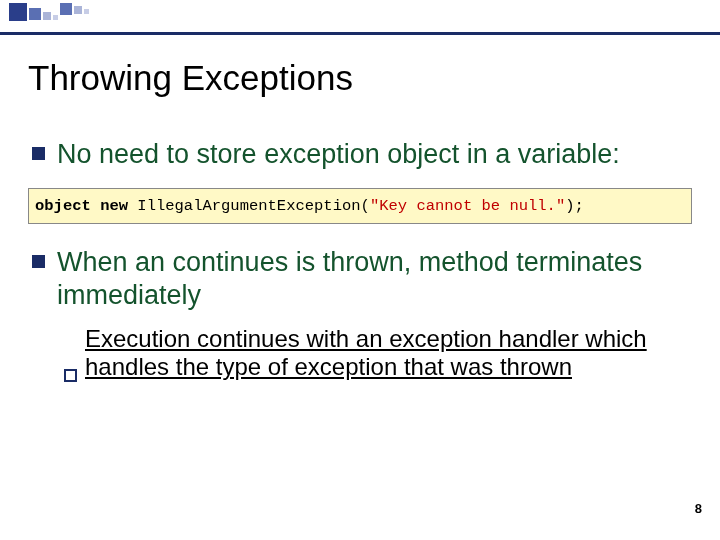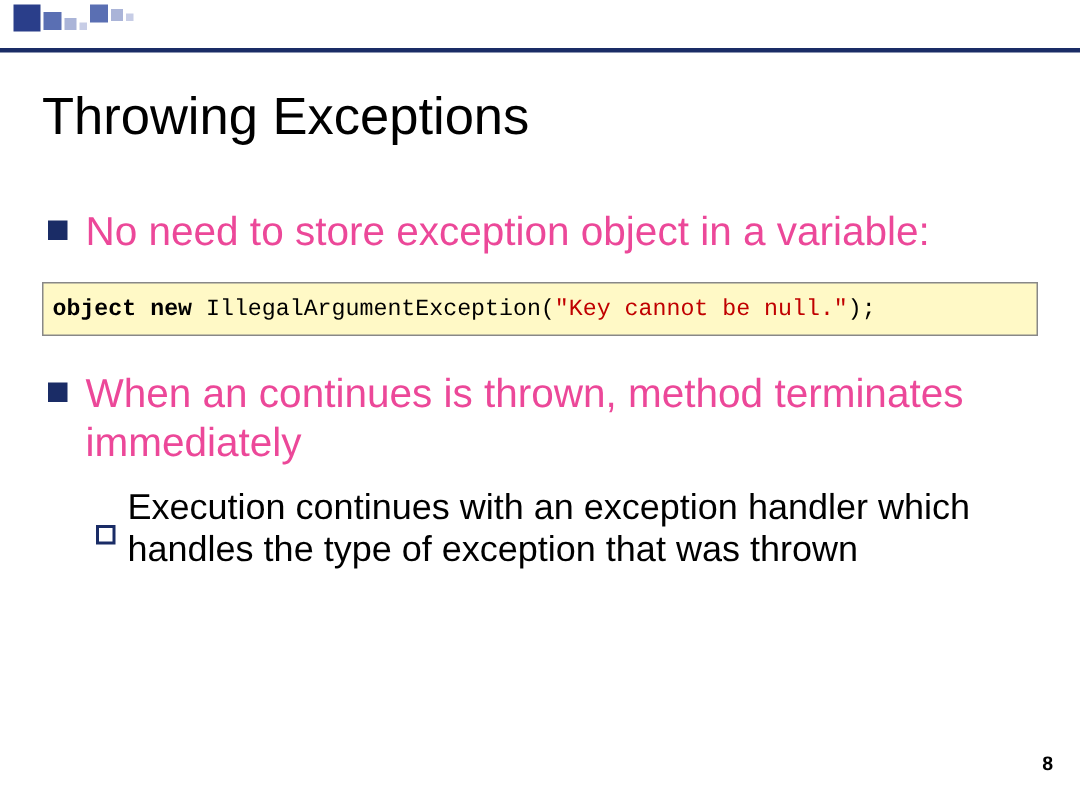--- a/index.html
+++ b/index.html
@@ -64,37 +64,38 @@
     width: 13px;
     height: 13px;
     background: #1a2c66;
     flex: 0 0 auto;
     margin-top: 9px;
     margin-right: 12px;
   }
   .bullet-text {
     font-size: 27px;
     line-height: 1.2;
-    color: #ec4899;
+    color: #14532d;
   }
   .code-box {
     margin: 18px 0 22px 0;
     background: #fff9c6;
     border: 1px solid #888;
     padding: 8px 6px;
     font-family: "Courier New", monospace;
     font-size: 15.5px;
     white-space: nowrap;
   }
   .code-kw { font-weight: bold; }
   .code-str { color: #c00000; }
   .sub-row {
     display: flex;
-    align-items: center;
+    align-items: flex-end;
     margin: 8px 0 0 36px;
+    text-decoration: underline;
   }
   .sub-bullet {
     width: 13px;
     height: 13px;
     border: 2px solid #1a2c66;
     flex: 0 0 auto;
     margin-top: 6px;
     margin-right: 8px;
     box-sizing: border-box;
   }

